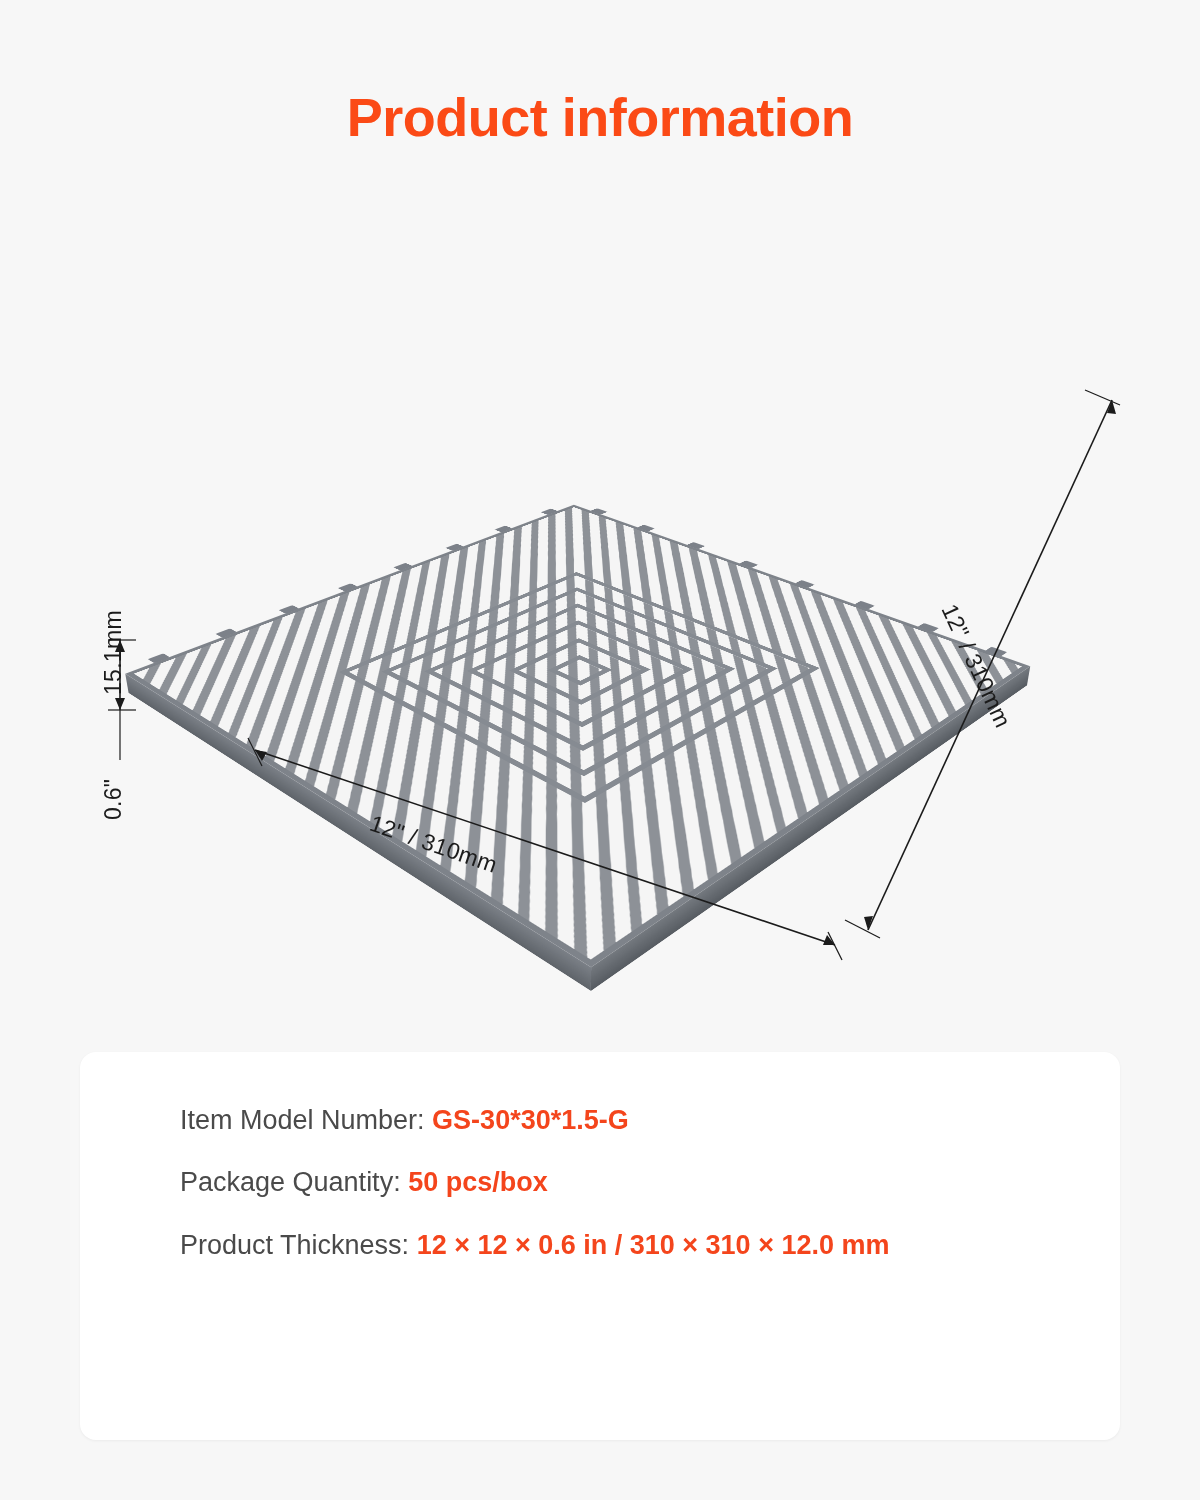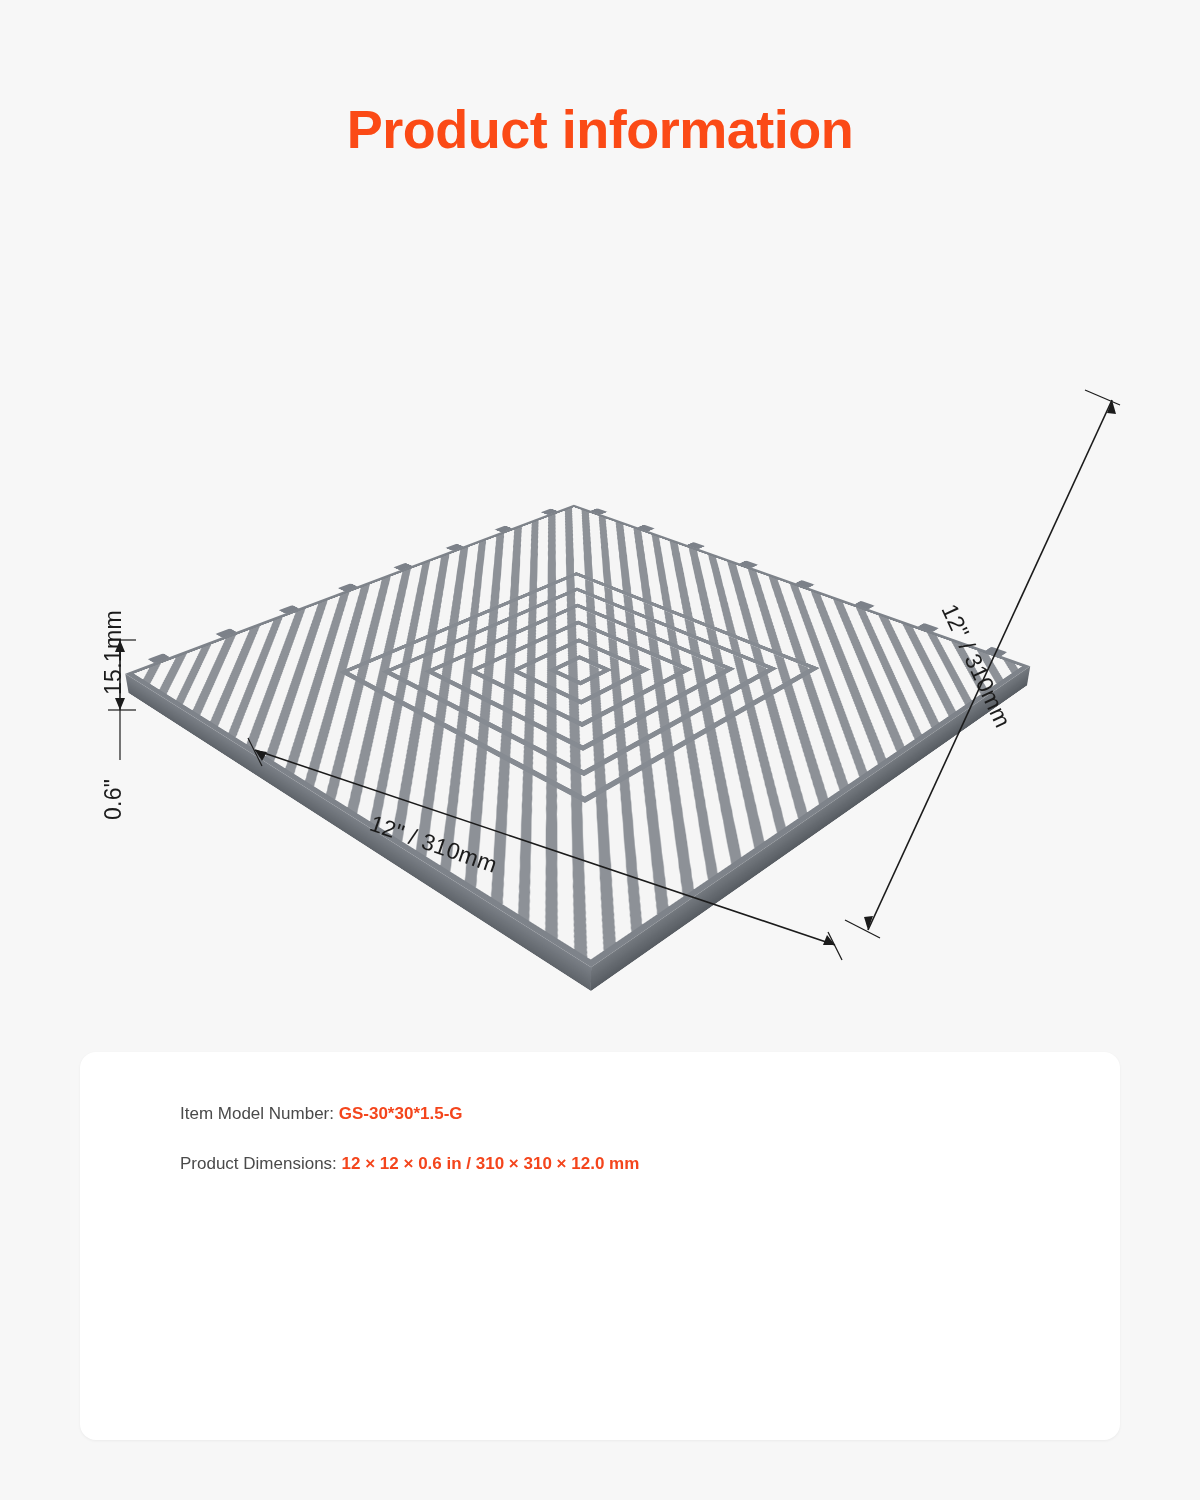--- a/index.html
+++ b/index.html
@@ -12,21 +12,21 @@
     overflow: hidden;
     position: relative;
   }
 
   .page-title {
     text-align: center;
     color: #fb4a16;
     font-size: 54px;
     font-weight: bold;
     letter-spacing: -0.5px;
-    margin: 12px;
+    margin: 0;
     padding-top: 88px;
     line-height: 1.1;
   }
 
   
   .stage {
     position: absolute;
     left: 0;
     top: 200px;
     width: 1200px;
@@ -119,21 +119,21 @@
     left: 80px;
     top: 1052px;
     width: 1040px;
     height: 388px;
     background: #ffffff;
     border-radius: 16px;
     box-shadow: 0 1px 3px rgba(0,0,0,0.05);
     padding: 52px 0 0 100px;
   }
   .spec-row {
-    font-size: 17px;
+    font-size: 27px;
     color: #4a4a4a;
     margin-bottom: 30px;
     line-height: 1.2;
   }
   .spec-row .val {
     color: #f4451c;
     font-weight: bold;
   }
 </style>
 </head>
@@ -217,21 +217,25 @@
 
 </div>
 
 <div class="card">
 
   <div class="spec-row">
     <span>Item Model Number:</span>
     <span class="val">GS-30*30*1.5-G</span>
   </div>
 
-
-
-
   <div class="spec-row">
-    <span>Product Dimensions:</span>
+    <span>Package Quantity:</span>
+    <span class="val">50 pcs/box</span>
+  </div>
+
+
+
+  <div class="spec-row">
+    <span>Product Thickness:</span>
     <span class="val">12 × 12 × 0.6 in / 310 × 310 × 12.0 mm</span>
   </div>
 
 </div>
 
 </body></html>

